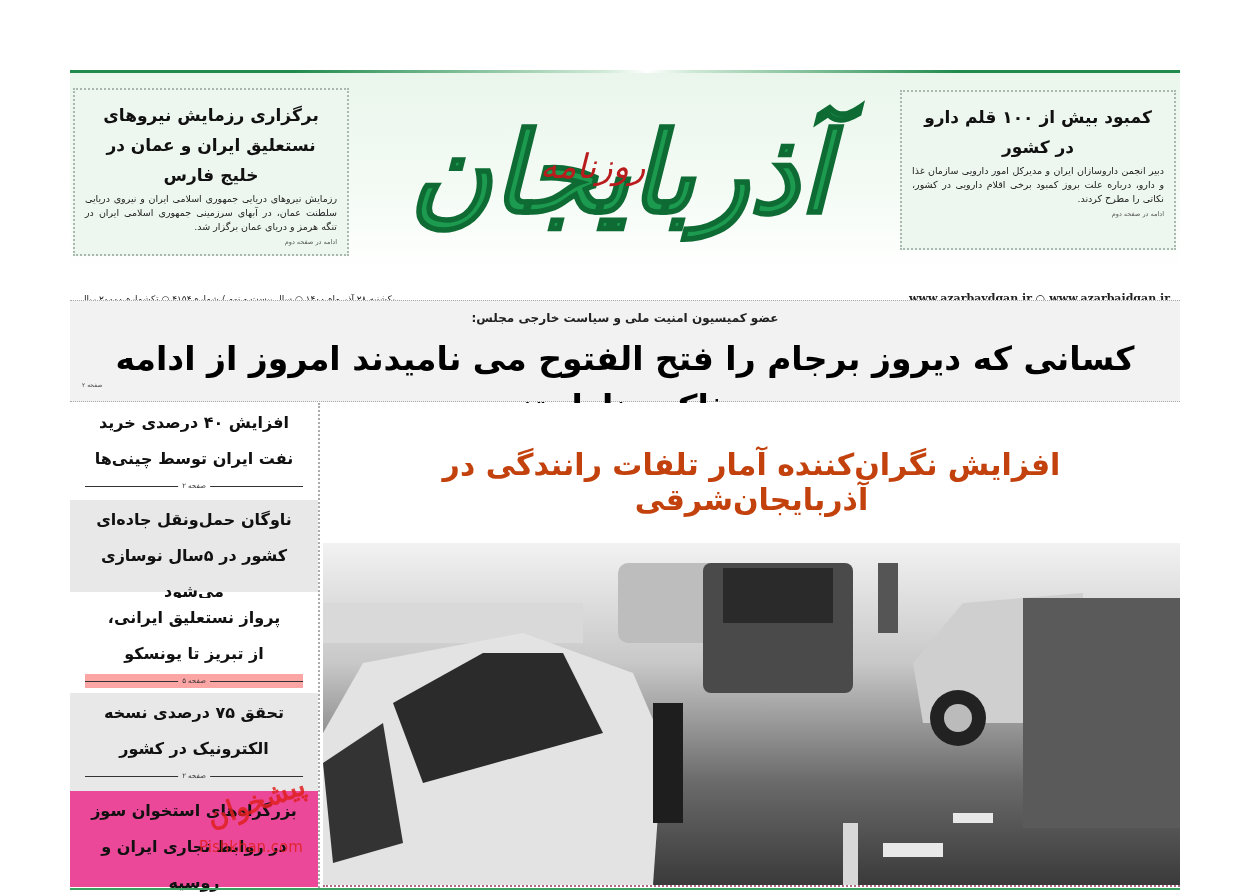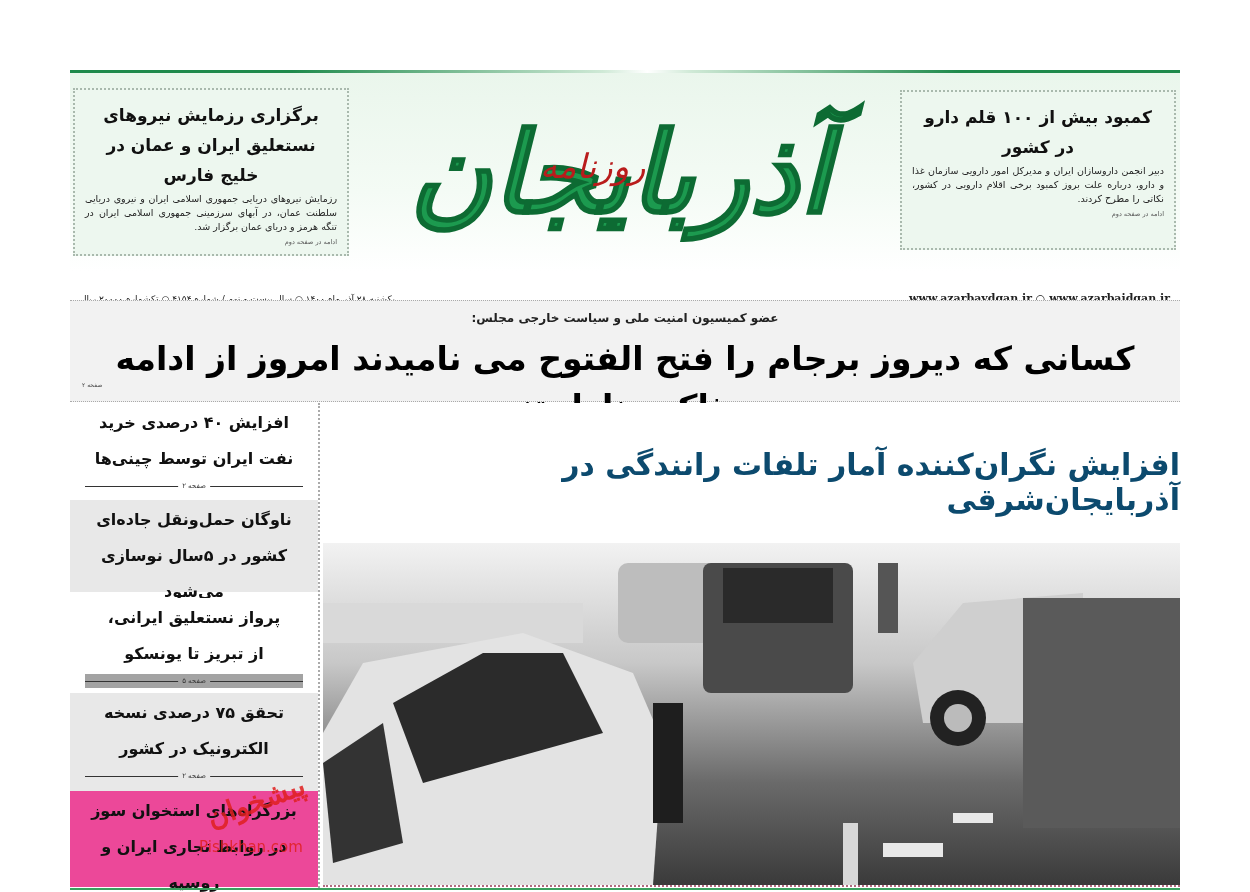--- a/index.html
+++ b/index.html
@@ -21,21 +21,21 @@
   .lead .headline{position:absolute;top:34px;left:0;width:100%;font-size:33px;font-weight:bold;color:#000;letter-spacing:-1px;line-height:48px;}
   .lead .pageref{position:absolute;left:12px;top:80px;font-size:6px;color:#444;}
   .sidebar{position:absolute;left:70px;top:403px;width:248px;height:485px;border-right:2px dotted #aaa;}
   .side-item{position:absolute;left:0;width:248px;direction:rtl;text-align:center;}
   .side-item.shaded{background:#e8e8e8;}
   .side-item .t{display:block;font-weight:bold;font-size:16px;line-height:36px;color:#111;}
   .side-sep{position:relative;height:14px;margin:0 15px;}
   .side-sep:before{content:"";position:absolute;left:0;right:0;top:7px;height:1px;background:#333;}
   .side-sep span{position:absolute;left:50%;transform:translateX(-50%);top:0;background:inherit;padding:0 4px;font-size:7px;color:#333;line-height:14px;}
   .main-story{position:absolute;left:323px;top:403px;width:857px;height:482px;background:#ffffff;border-bottom:2px dotted #b06a80;}
-  .main-story .headline{position:absolute;top:44px;left:0;width:857px;direction:rtl;text-align:right;font-weight:bold;font-size:30px;color:#0c4a6e;letter-spacing:-1px;}
+  .main-story .headline{position:absolute;top:44px;left:0;width:857px;direction:rtl;text-align:center;font-weight:bold;font-size:30px;color:#c2410c;letter-spacing:-1px;}
   .photo{position:absolute;left:0;top:140px;width:857px;height:342px;overflow:hidden;background:linear-gradient(180deg,#e8e8e8 0%,#cfcfcf 30%,#8c8c8c 60%,#4d4d4d 100%);}
   .bottom-rule{position:absolute;left:70px;top:888px;width:1110px;height:2px;background:#3aa15e;}
   .watermark{position:absolute;left:205px;top:785px;color:#e0201f;font-weight:bold;font-size:28px;transform:rotate(-20deg);opacity:.85;font-family:"DejaVu Serif",serif;}
   .watermark-url{position:absolute;left:199px;top:838px;color:#e0201f;font-size:15px;opacity:.85;}
 </style>
 </head>
 <body>
 
 <div class="top-rule"></div>
 
@@ -77,21 +77,21 @@
       </div>
   </div>
   <div class="side-item shaded" style="top:97px;height:92px;">
     <span class="t" style="padding:2px 26px;">ناوگان حمل‌ونقل جاده‌ای کشور در ۵سال نوسازی می‌شود</span>
     <div class="side-sep" style="background:#e8e8e8;">
         <span>صفحه ۲</span>
       </div>
   </div>
   <div class="side-item" style="top:195px;height:92px;background:#fff;">
     <span class="t" style="padding:2px 30px;">پرواز نستعلیق ایرانی، از تبریز تا یونسکو</span>
-    <div class="side-sep" style="background:#a3a3a3;">
+    <div class="side-sep" style="background:#fca5a5;">
         <span>صفحه ۵</span>
       </div>
   </div>
   <div class="side-item shaded" style="top:290px;height:120px;">
     <span class="t" style="padding:2px 28px;">تحقق ۷۵ درصدی نسخه الکترونیک در کشور</span>
     <div class="side-sep" style="background:#e8e8e8;">
         <span>صفحه ۲</span>
       </div>
   </div>
   <div class="side-item" style="top:388px;height:96px;background:#ec4899;">

